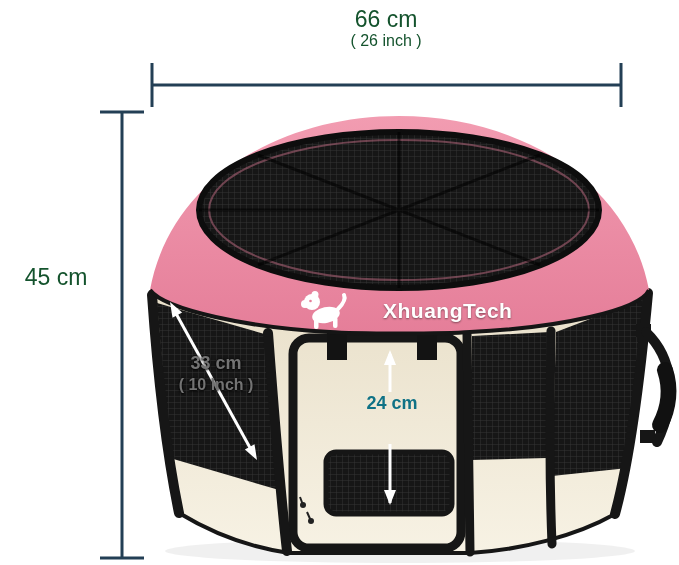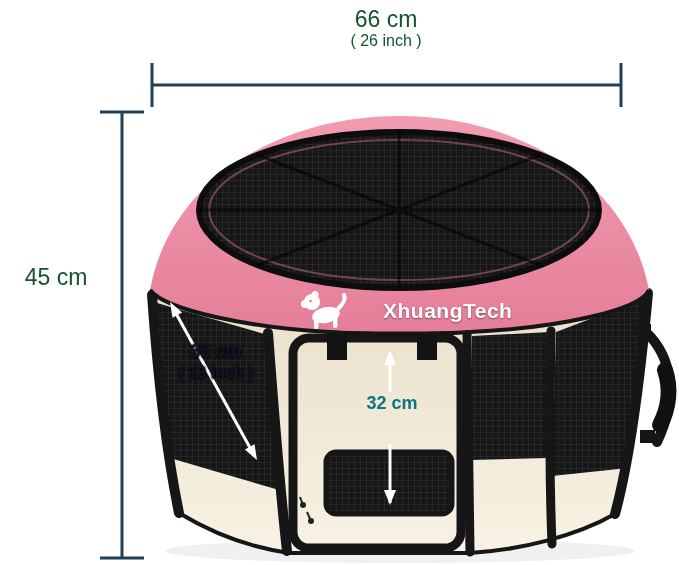--- a/index.html
+++ b/index.html
@@ -9,21 +9,21 @@
   }
   .scene svg{position:absolute;left:0;top:0;}
   .dim-label{position:absolute;text-align:center;color:#14532d;font-weight:400;line-height:1.15;}
   .dim-label .metric{font-size:23px;}
   .dim-label .imperial{font-size:16px;}
   .width-label{left:266px;top:6px;width:240px;}
   .height-label{left:0px;top:264px;width:112px;}
   .annot{position:absolute;text-align:center;font-weight:700;line-height:1.25;}
   .annot .metric{font-size:18px;}
   .annot .imperial{font-size:16px;}
-  .side-label{left:162px;top:340px;width:108px;color:#0f172a;
+  .side-label{left:162px;top:352px;width:108px;color:#737373;
     text-shadow:0 0 3px rgba(0,0,0,.9),0 1px 2px rgba(0,0,0,.8);}
   .door-label{left:332px;top:392px;width:120px;color:#0f7286;}
   .brand{position:absolute;left:352px;top:299px;color:#fff;font-size:21px;font-weight:700;
     letter-spacing:.5px;text-shadow:0 1px 2px rgba(0,0,0,.45);margin-left:31px;}
 </style>
 </head>
 <body>
 
 <div class="scene">
 
@@ -141,21 +141,21 @@
     <div class="metric">66 cm</div>
     <div class="imperial">( 26 inch )</div>
   </div>
 
   <div class="dim-label height-label">
     <div class="metric">45 cm</div>
   </div>
 
   <div class="annot side-label">
     <div class="metric">33 cm</div>
-    <div class="imperial">( 13 inch )</div>
+    <div class="imperial">( 10 inch )</div>
   </div>
 
   <div class="annot door-label">
-    <div class="metric">32 cm</div>
+    <div class="metric">24 cm</div>
   </div>
 
   <div class="brand">XhuangTech</div>
 </div>
 
 </body></html>

